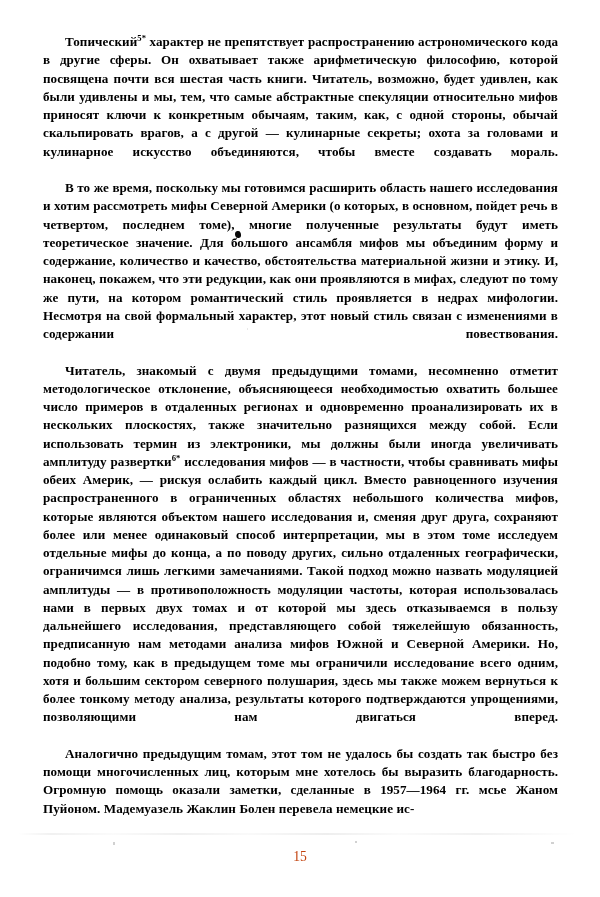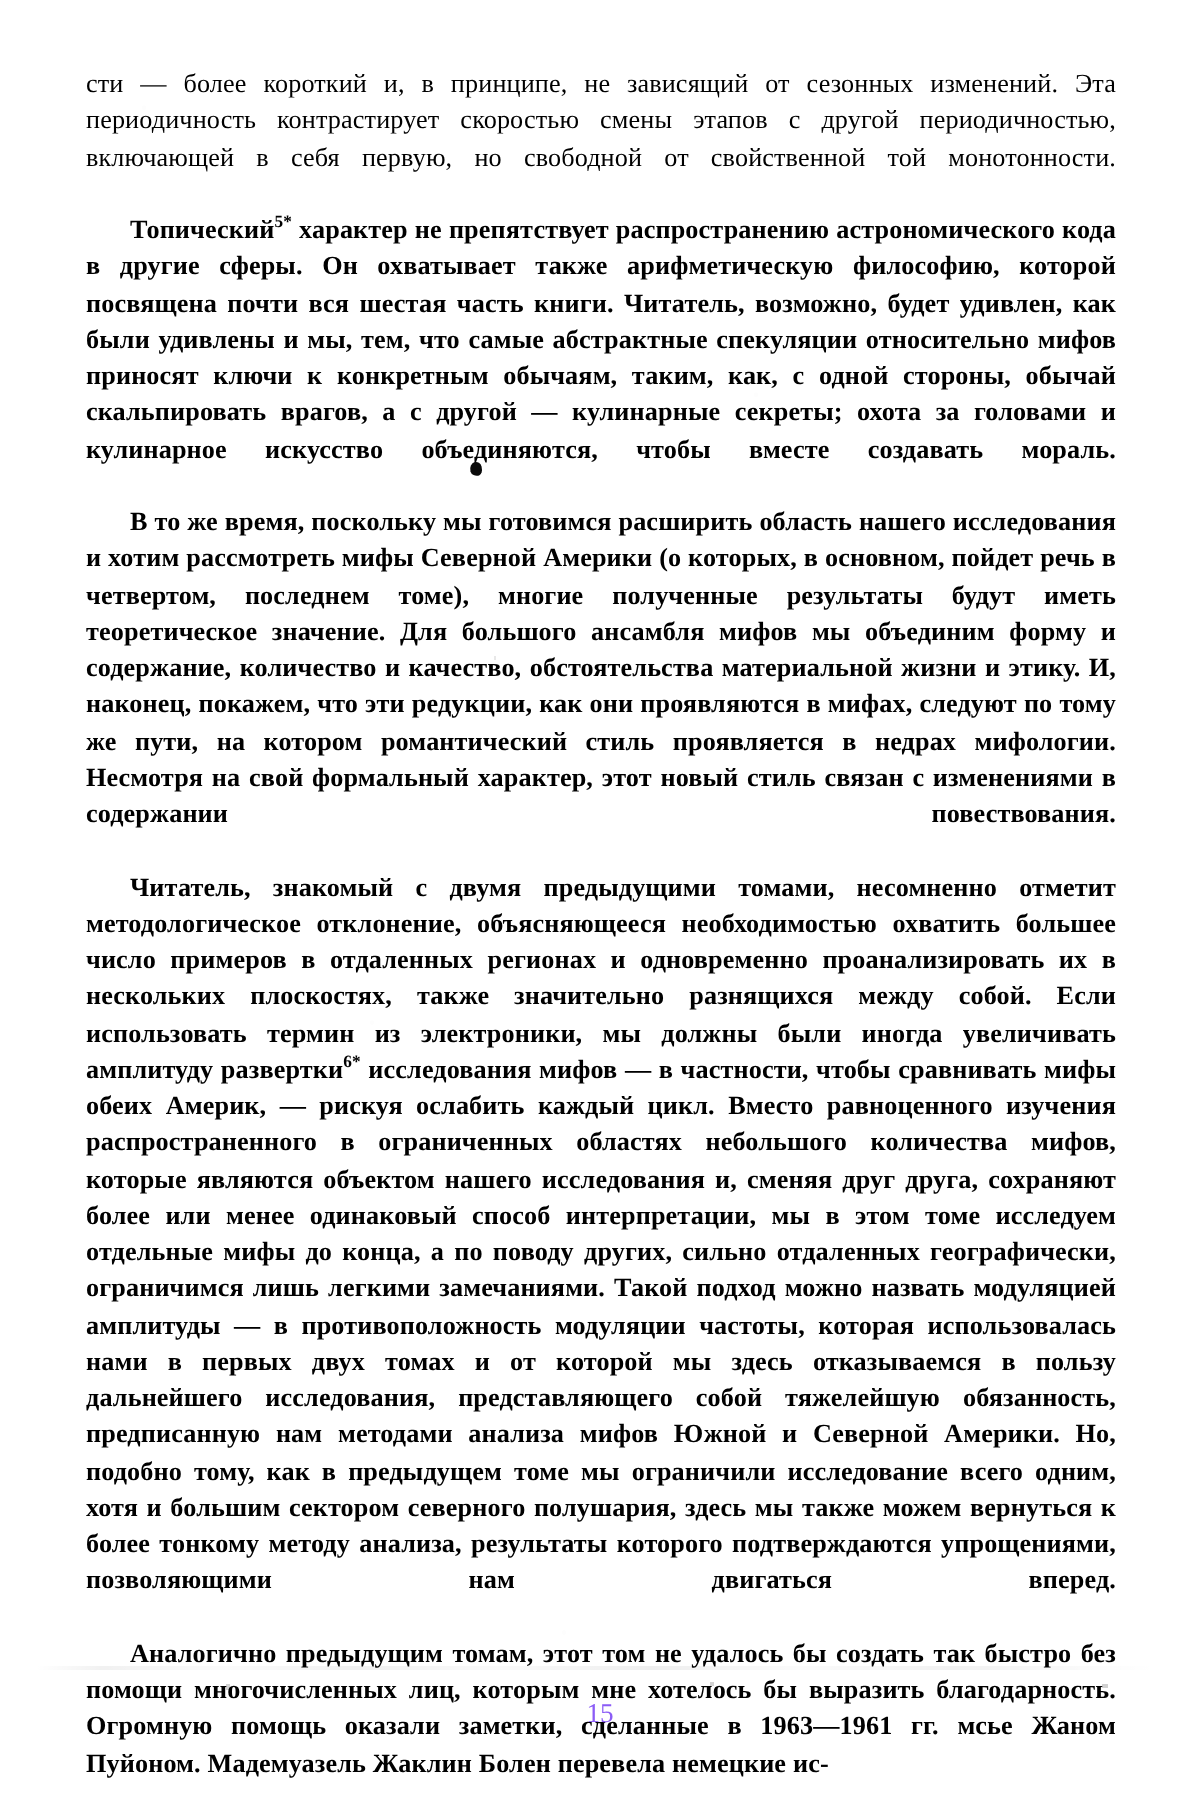--- a/index.html
+++ b/index.html
@@ -117,38 +117,37 @@
   }
 
   .folio {
     position: absolute;
     left: 0;
     right: 0;
     top: 849px;
     text-align: center;
     font-size: 13.6px;
     line-height: 16px;
-    color: #8b5cf6;
+    color: #c2410c;
     font-family: "Liberation Serif", "DejaVu Serif", serif;
   }
 </style>
 </head>
 <body>
 
 <div class="page">
 
   <div class="paper-grain"></div>
 
   <div class="text-block">
 
-    <p class="para" id="p0">сти — более короткий и, в принципе, не зависящий от сезонных изменений. Эта периодичность контрастирует скоростью смены этапов с другой периодичностью, включающей в себя первую, но свободной от свойственной той монотонности.</p>
     <p class="para indent" id="p1">Топический<sup class="fn">5*</sup> характер не препятствует распространению астрономического кода в другие сферы. Он охватывает также арифметическую философию, которой посвящена почти вся шестая часть книги. Читатель, возможно, будет удивлен, как были удивлены и мы, тем, что самые абстрактные спекуляции относительно мифов приносят ключи к конкретным обычаям, таким, как, с одной стороны, обычай скальпировать врагов, а с другой — кулинарные секреты; охота за головами и кулинарное искусство объединяются, чтобы вместе создавать мораль.</p>
     <p class="para indent" id="p2">В то же время, поскольку мы готовимся расширить область нашего исследования и хотим рассмотреть мифы Северной Америки (о которых, в основном, пойдет речь в четвертом, последнем томе), многие полученные результаты будут иметь теоретическое значение. Для большого ансамбля мифов мы объединим форму и содержание, количество и качество, обстоятельства материальной жизни и этику. И, наконец, покажем, что эти редукции, как они проявляются в мифах, следуют по тому же пути, на котором романтический стиль проявляется в недрах мифологии. Несмотря на свой формальный характер, этот новый стиль связан с изменениями в содержании повествования.</p>
     <p class="para indent" id="p3">Читатель, знакомый с двумя предыдущими томами, несомненно отметит методологическое отклонение, объясняющееся необходимостью охватить большее число примеров в отдаленных регионах и одновременно проанализировать их в нескольких плоскостях, также значительно разнящихся между собой. Если использовать термин из электроники, мы должны были иногда увеличивать амплитуду развертки<sup class="fn">6*</sup> исследования мифов — в частности, чтобы сравнивать мифы обеих Америк, — рискуя ослабить каждый цикл. Вместо равноценного изучения распространенного в ограниченных областях небольшого количества мифов, которые являются объектом нашего исследования и, сменяя друг друга, сохраняют более или менее одинаковый способ интерпретации, мы в этом томе исследуем отдельные мифы до конца, а по поводу других, сильно отдаленных географически, ограничимся лишь легкими замечаниями. Такой подход можно назвать модуляцией амплитуды — в противоположность модуляции частоты, которая использовалась нами в первых двух томах и от которой мы здесь отказываемся в пользу дальнейшего исследования, представляющего собой тяжелейшую обязанность, предписанную нам методами анализа мифов Южной и Северной Америки. Но, подобно тому, как в предыдущем томе мы ограничили исследование всего одним, хотя и большим сектором северного полушария, здесь мы также можем вернуться к более тонкому методу анализа, результаты которого подтверждаются упрощениями, позволяющими нам двигаться вперед.</p>
-    <p class="para indent no-stretch" id="p4">Аналогично предыдущим томам, этот том не удалось бы создать так быстро без помощи многочисленных лиц, которым мне хотелось бы выразить благодарность. Огромную помощь оказали заметки, сделанные в 1963—1961 гг. мсье Жаном Пуйоном. Мадемуазель Жаклин Болен перевела немецкие ис-</p>
+    <p class="para indent no-stretch" id="p4">Аналогично предыдущим томам, этот том не удалось бы создать так быстро без помощи многочисленных лиц, которым мне хотелось бы выразить благодарность. Огромную помощь оказали заметки, сделанные в 1957—1964 гг. мсье Жаном Пуйоном. Мадемуазель Жаклин Болен перевела немецкие ис-</p>
 
   </div>
 
   <div class="ink-blot"></div>
 
   <div class="scan-smudge"></div>
   <div class="speck s1"></div>
   <div class="speck s2"></div>
   <div class="speck s3"></div>
   <div class="speck s4"></div>

